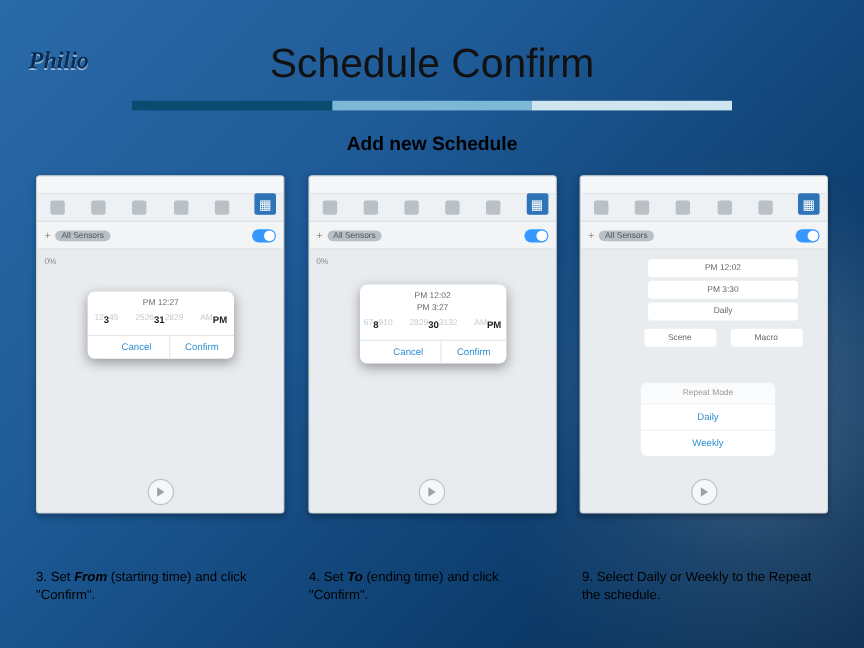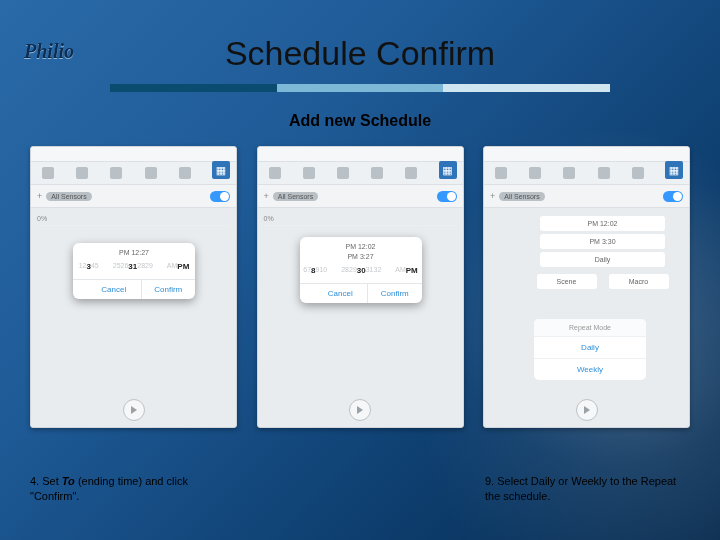--- a/index.html
+++ b/index.html
@@ -251,16 +251,19 @@
       <div class="ritem">Daily</div>
       <div class="ritem">Weekly</div>
     </div>
     <div class="playbtn"></div>
   </div>
 
 </div>
 
 <div class="captions">
   <div class="cap">
+    <span>3. Set </span><b>From</b><span> (starting time) and click "Confirm".</span>
+  </div>
+  <div class="cap">
     <span>4. Set </span><b>To</b><span> (ending time) and click "Confirm".</span>
   </div>
   <div class="cap">9. Select  Daily or Weekly to the Repeat the schedule.</div>
 </div>
 
 </body></html>

